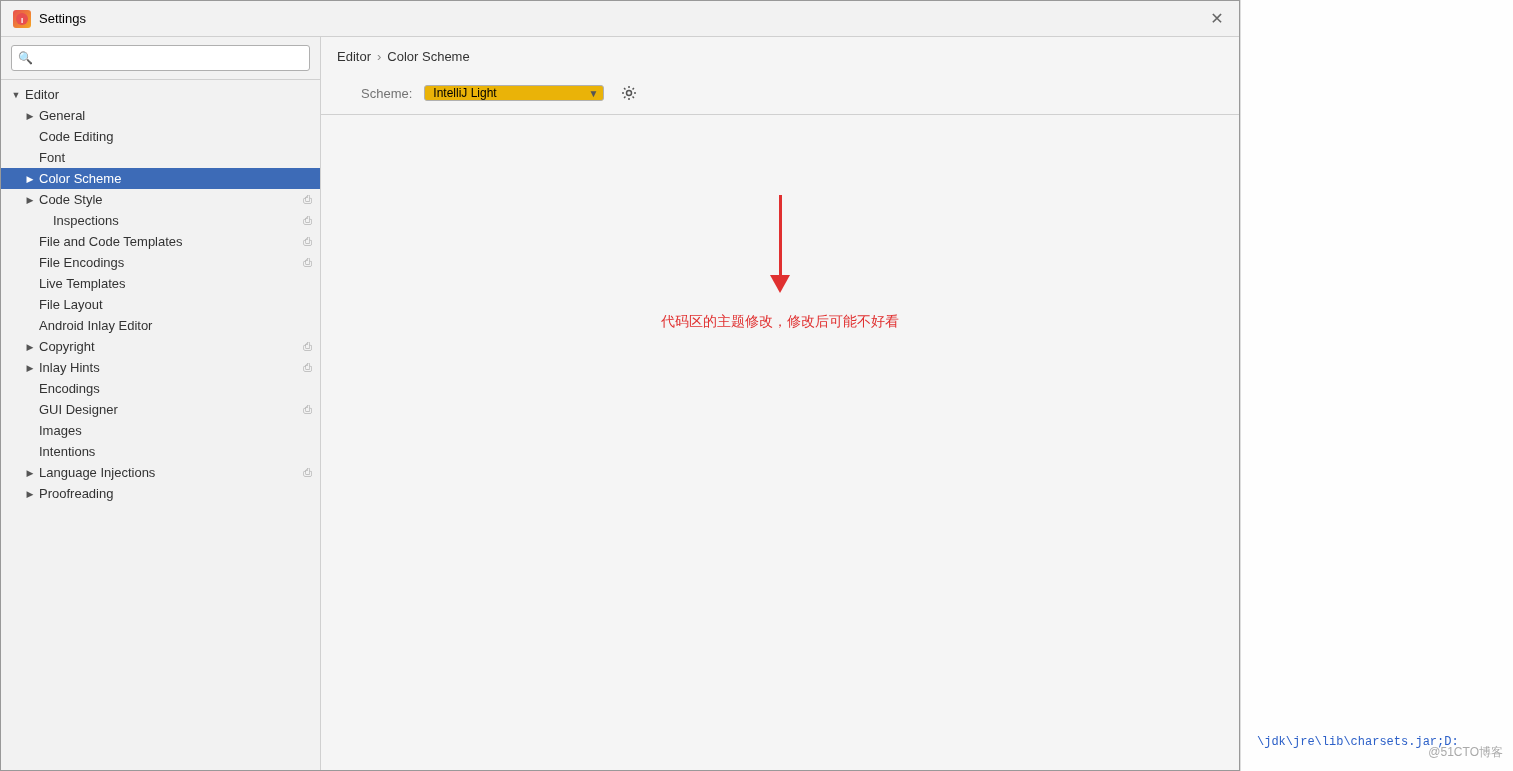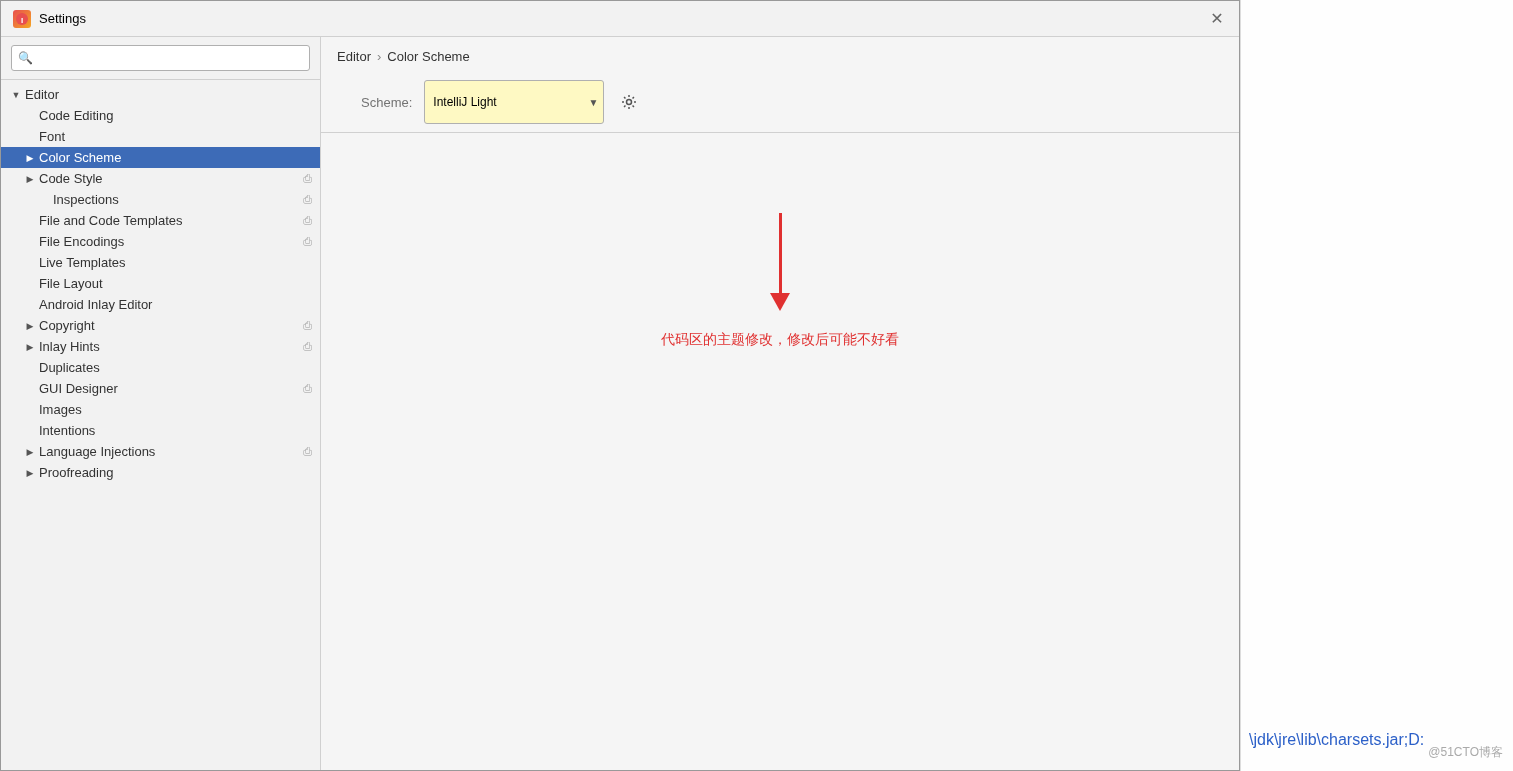--- a/index.html
+++ b/index.html
@@ -168,24 +168,24 @@
       padding: 8px 16px;
       gap: 12px;
       border-bottom: 1px solid #d0d0d0;
     }
     .scheme-label {
       font-size: 13px;
       color: #737373;
       margin-left: 24px;
     }
     .scheme-select {
-      height: 44px;
+      height: 16px;
       border: 1px solid #b0b0b0;
       border-radius: 3px;
-      background: #fef9c3;
+      background: #eab308;
       padding: 0 24px 0 8px;
       font-size: 12px;
       appearance: none;
       -webkit-appearance: none;
       cursor: pointer;
       min-width: 180px;
       background-image: none;
       position: relative;
     }
     .scheme-select-wrapper {
@@ -256,24 +256,24 @@
       width: 273px;
       height: 771px;
       background: #fefefe;
       border-left: 1px solid #ddd;
       display: flex;
       flex-direction: column;
       justify-content: flex-end;
       padding-bottom: 20px;
     }
     .code-line {
-      font-family: Liberation Sans, sans-serif;
-      font-size: 16px;
+      font-family: Liberation Mono, monospace;
+      font-size: 12px;
       color: #2c60c8;
-      padding: 2px 8px;
+      padding: 2px 16px;
       word-break: break-all;
     }
     .watermark {
       position: fixed;
       bottom: 10px;
       right: 10px;
       font-size: 12px;
       color: #aaa;
     }
   </style>
@@ -304,20 +304,24 @@
           <input class="search-input" type="text" style="">
         </div>
       </div>
       <div class="sidebar-tree" id="sidebar-tree">
 
       <div class="tree-item">
             <span class="expand-arrow expanded"></span>
             <span class="tree-label">Editor</span>
           </div>
           <div class="tree-item indent-1">
+            <span class="expand-arrow collapsed"></span>
+            <span class="tree-label">General</span>
+          </div>
+          <div class="tree-item indent-1">
             <span class="expand-arrow empty"></span>
             <span class="tree-label">Code Editing</span>
           </div>
           <div class="tree-item indent-1">
             <span class="expand-arrow empty"></span>
             <span class="tree-label">Font</span>
           </div>
           <div class="tree-item selected indent-1">
             <span class="expand-arrow collapsed"></span>
             <span class="tree-label">Color Scheme</span>
@@ -359,21 +363,21 @@
             <span class="tree-label">Copyright</span>
             <span class="copy-icon">⎙</span>
           </div>
           <div class="tree-item indent-1">
             <span class="expand-arrow collapsed"></span>
             <span class="tree-label">Inlay Hints</span>
             <span class="copy-icon">⎙</span>
           </div>
           <div class="tree-item indent-1">
             <span class="expand-arrow empty"></span>
-            <span class="tree-label">Duplicates</span>
+            <span class="tree-label">Encodings</span>
           </div>
           <div class="tree-item indent-1">
             <span class="expand-arrow empty"></span>
             <span class="tree-label">GUI Designer</span>
             <span class="copy-icon">⎙</span>
           </div>
           <div class="tree-item indent-1">
             <span class="expand-arrow empty"></span>
             <span class="tree-label">Images</span>
           </div>

